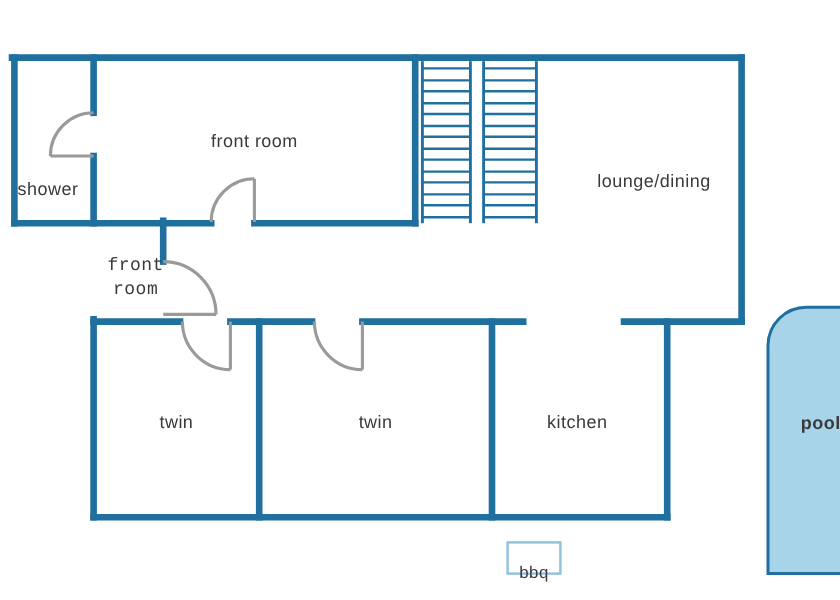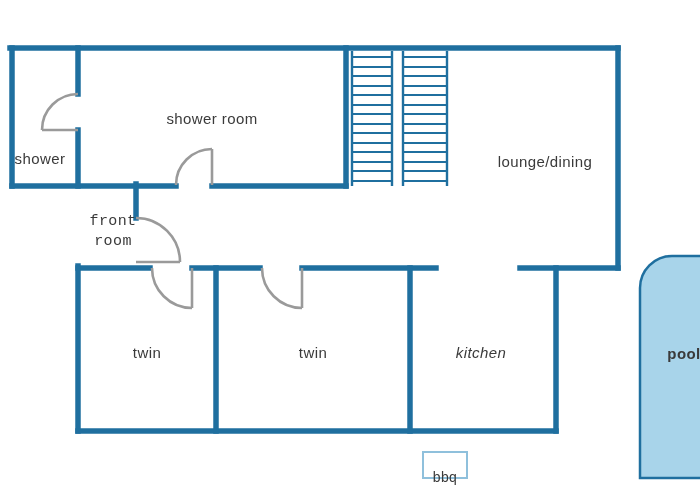--- a/index.html
+++ b/index.html
@@ -99,32 +99,32 @@
       </g>
     </g>
 
     <path d="M 704 256 L 672 256 A 32 32 0 0 0 640 288 L 640 478 L 704 478" fill="#a8d4ea" stroke="#1f6f9f" stroke-width="2.5"></path>
 
     <rect x="423" y="452" width="44" height="26" fill="#ffffff" stroke="#8fc0dc" stroke-width="2"></rect>
   </svg>
 
   <div class="label" style="left:40px;top:158px;">shower</div>
 
-  <div class="label" style="left:212px;top:118px;">shower room</div>
+  <div class="label" style="left:212px;top:118px;">front room</div>
 
-  <div class="label" style="left:545px;top:151px;margin-top:10px;">lounge/dining</div>
+  <div class="label" style="left:545px;top:151px;">lounge/dining</div>
 
   <div class="label" style="left:113px;top:232px;">
     <span class="line">front</span>
     <span class="line">room</span>
   </div>
 
   <div class="label" style="left:147px;top:352px;">twin</div>
 
   <div class="label" style="left:313px;top:352px;">twin</div>
 
-  <div class="label" style="left:481px;top:352px;font-style:italic;">kitchen</div>
+  <div class="label" style="left:481px;top:352px;">kitchen</div>
 
   <div class="label" style="left:684px;top:353px;font-weight:bold;">pool</div>
 
   <div class="label small" style="left:445px;top:465px;margin-top:12px;">bbq</div>
 
 </div>
 
 </body></html>

